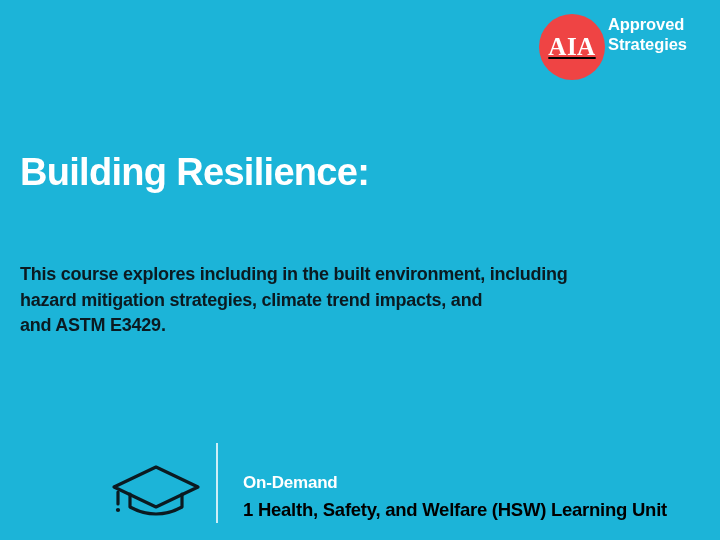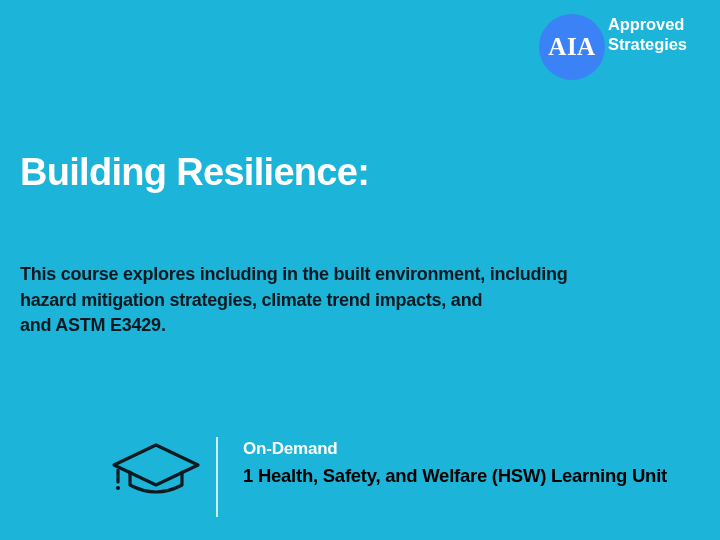--- a/index.html
+++ b/index.html
@@ -29,25 +29,26 @@
     left: 539px;
     width: 181px;
     height: 70px;
     display: flex;
     align-items: flex-start;
   }
   .aia-circle {
     width: 66px;
     height: 66px;
     border-radius: 50%;
-    background: #3b82f6;
+    background: #ef4444;
     display: flex;
     align-items: center;
     justify-content: center;
     flex: 0 0 auto;
+    text-decoration: underline;
   }
   .aia-circle-text {
     color: #ffffff;
     font-family: "Liberation Serif", serif;
     font-weight: 700;
     font-size: 25px;
     letter-spacing: 0.5px;
     line-height: 1;
     transform: translateY(-1px);
   }
@@ -95,21 +96,21 @@
   }
 
   
   .footer {
     position: absolute;
     left: 108px;
     top: 437px;
     right: 0;
     height: 86px;
     display: flex;
-    align-items: flex-start;
+    align-items: flex-end;
   }
   .cap-icon {
     width: 96px;
     height: 64px;
     flex: 0 0 auto;
     display: block;
   }
   .footer-divider {
     width: 2px;
     height: 80px;

